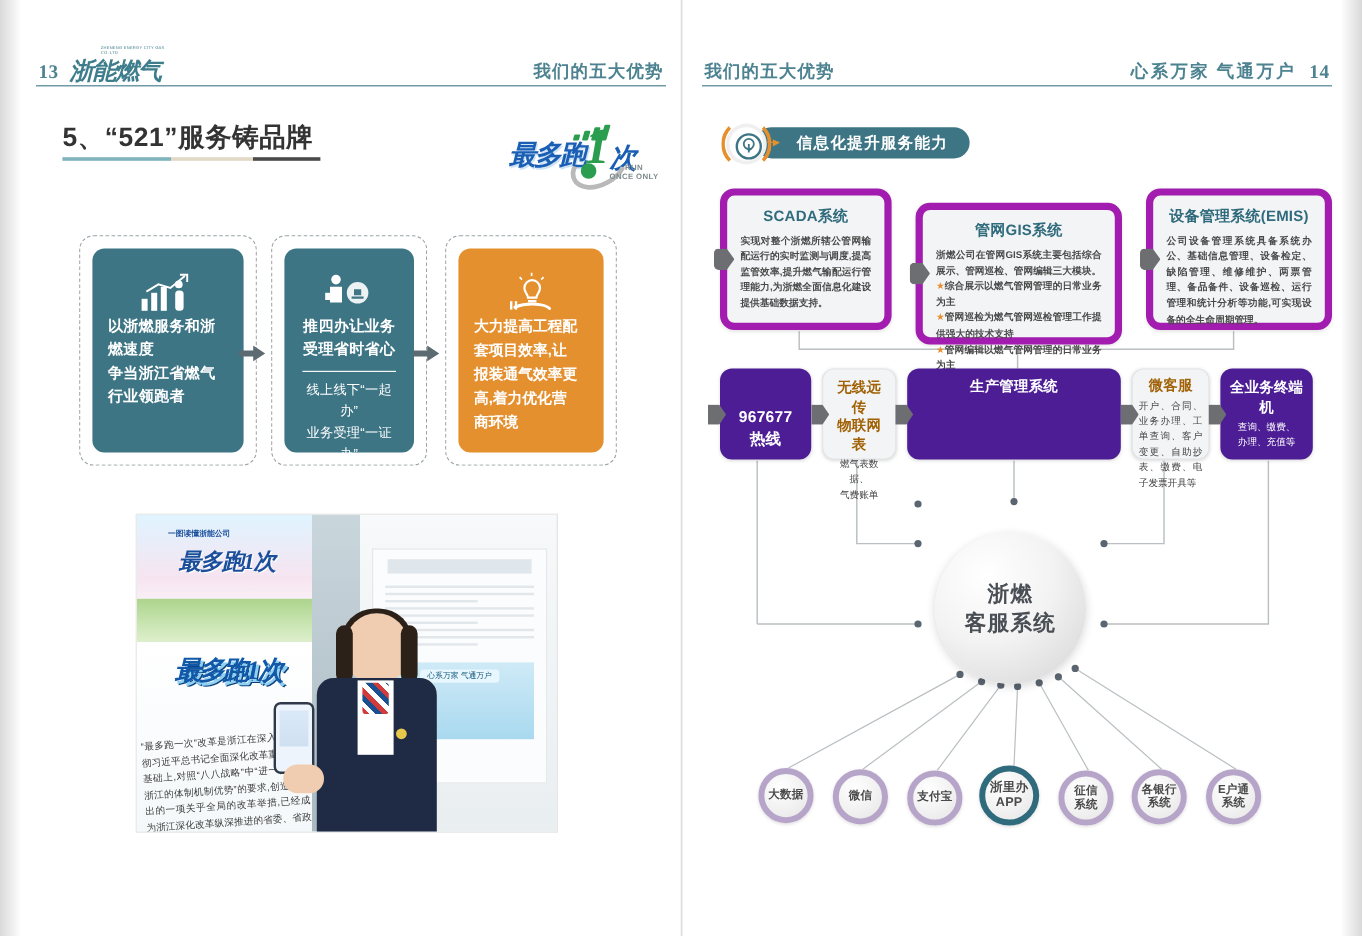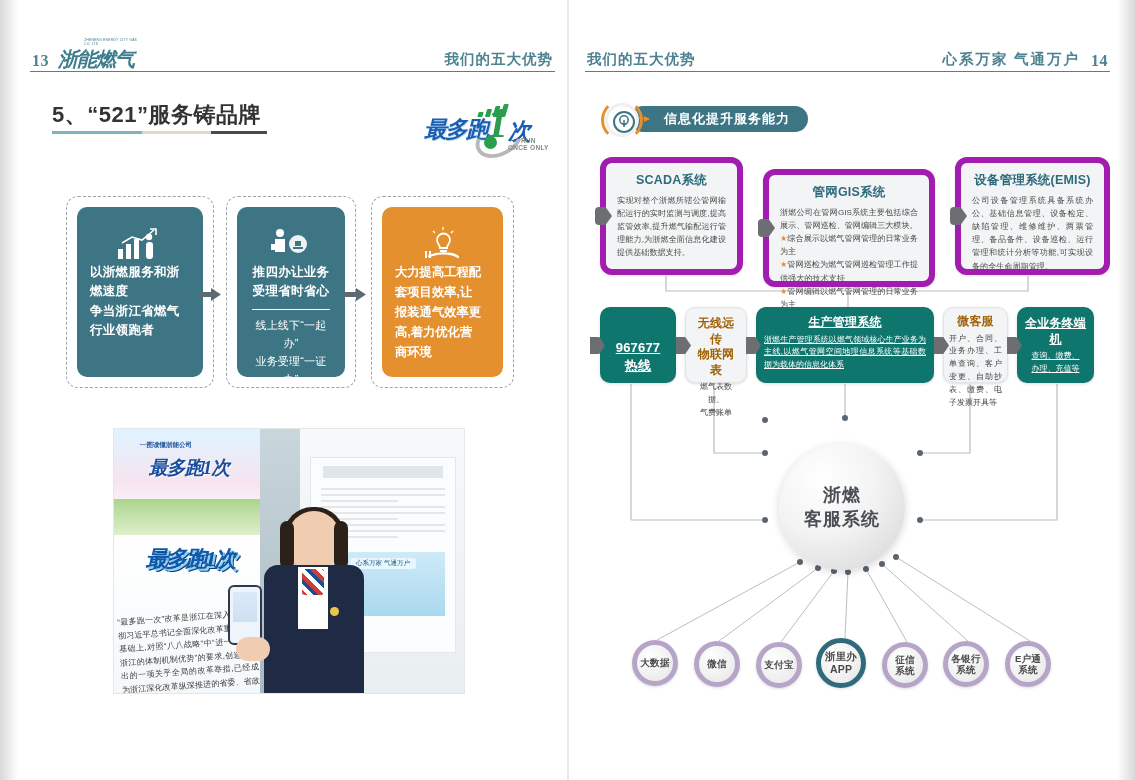--- a/index.html
+++ b/index.html
@@ -240,37 +240,37 @@
     background: #f3f4f5; border: 6px solid #a21caf; border-radius: 12px;
     padding: 9px 11px 8px; box-shadow: 0 1px 3px rgba(0,0,0,.1);
   }
   .s1 { left: 5px; width: 143px; }
   .s2 { left: 168px; width: 172px; margin-top: 12px; }
   .s3 { left: 360px; width: 155px; }
   .sys-ttl {
     text-align: center; font-size: 12.5px; font-weight: 700; color: #2f6b7c;
     margin-bottom: 5px; letter-spacing: .2px;
   }
-  .sys-body { font-size: 8.1px; color: #4a4a4a; line-height: 1.62; text-align: justify; }
+  .sys-body { font-size: 8.1px; color: #4a4a4a; line-height: 1.62; text-align: justify; font-weight: bold; }
   .sys-star { color: #e5902f; }
   .sys-tab {
     position: absolute; left: -11px; top: 50%; margin-top: -9px;
     width: 17px; height: 18px; background: #6d6e71;
     border-radius: 4px 0 0 4px;
     clip-path: polygon(0 0, 62% 0, 100% 50%, 62% 100%, 0 100%);
   }
 
   
   .midrow { position: absolute; left: 595px; top: 307px; width: 520px; height: 80px; }
   .midcard {
     position: absolute; top: 0; border-radius: 10px;
     box-shadow: 0 1px 3px rgba(0,0,0,.14);
     padding: 8px 8px 6px; text-align: center;
   }
-  .dark { background: #0f766e; color: #fff; text-decoration: underline; }
+  .dark { background: #4c1d95; color: #fff; }
   .light { background: #f3f4f5; border: 1px solid #e2e4e5; color: #444; }
   .mid-ttl { font-size: 12px; font-weight: 700; line-height: 1.3; letter-spacing: .2px; }
   .light .mid-ttl { color: #a16207; }
   .mid-sub { font-size: 8px; line-height: 1.6; margin-top: 3px; }
   .m1 { left: 5px; width: 76px; height: 76px; padding-top: 32px; }
   .m1 .mid-ttl { font-size: 13px; line-height: 1.35; }
   .m2 { left: 90px; width: 62px; height: 76px; }
   .m3 { left: 161px; width: 178px; height: 76px; }
   .m4 { left: 348px; width: 65px; height: 76px; padding: 6px 5px; }
   .m5 { left: 422px; width: 77px; height: 76px; padding-top: 9px; }
@@ -565,21 +565,20 @@
       <div class="mid-tab"></div>
       <div class="mid-ttl" style="white-space:pre-line">无线远传
 物联网表</div>
       <div class="mid-sub" style="white-space:pre-line">燃气表数据、
 气费账单</div>
     </div>
 
     <div class="midcard dark m3">
       <div class="mid-tab"></div>
       <div class="mid-ttl">生产管理系统</div>
-      <div class="mid-sub" style="text-align:justify">浙燃生产管理系统以燃气领域核心生产业务为主线,以燃气管网空间地理信息系统等基础数据为载体的信息化体系</div>
     </div>
 
     <div class="midcard light m4">
       <div class="mid-tab"></div>
       <div class="mid-ttl">微客服</div>
       <div class="mid-sub" style="text-align:justify">开户、合同、业务办理、工单查询、客户变更、自助抄表、缴费、电子发票开具等</div>
     </div>
 
     <div class="midcard dark m5">
       <div class="mid-tab"></div>

